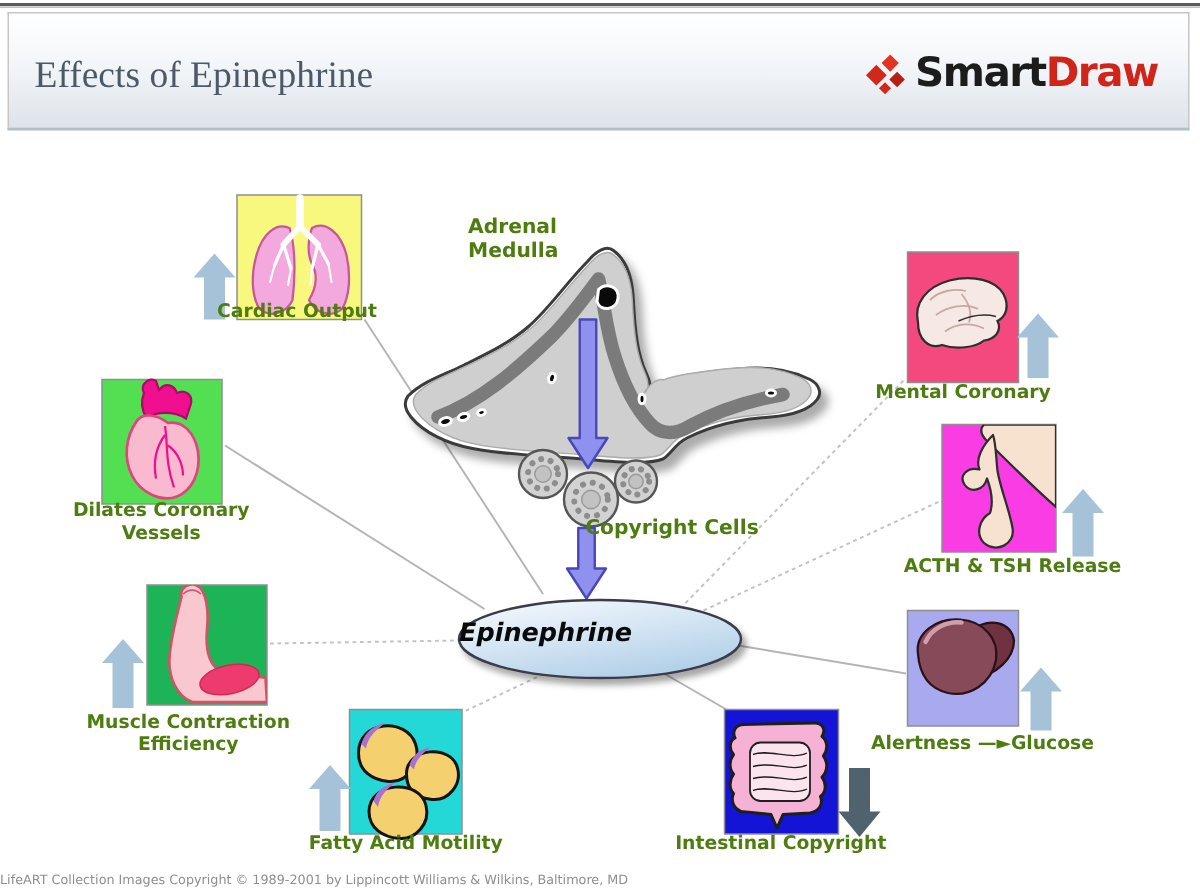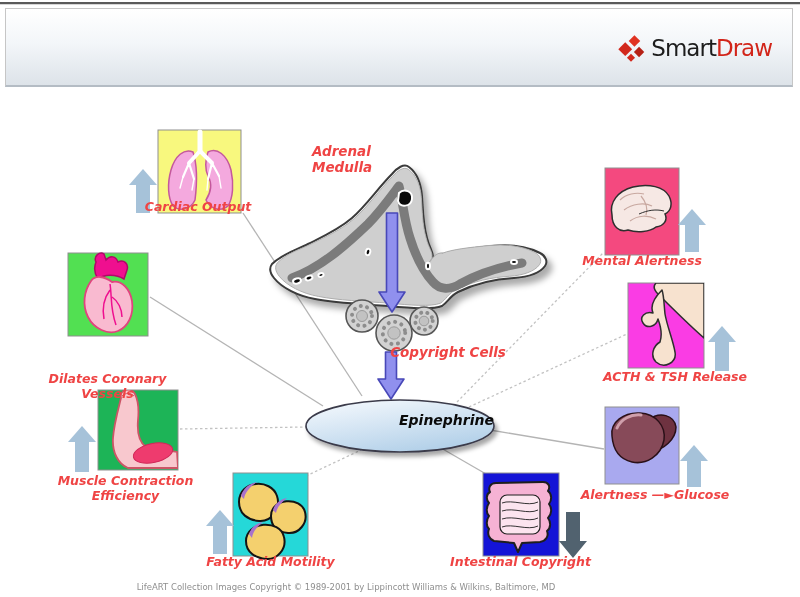--- a/index.html
+++ b/index.html
@@ -7,39 +7,40 @@
        font-family:"DejaVu Sans","Liberation Sans",sans-serif;overflow:hidden;}
   .topline{position:absolute;left:0;top:2px;width:800px;height:2px;background:#5a5a5a;
            border-bottom:1px solid #d6d6d6;}
   .header{position:absolute;left:5px;top:8px;width:786px;height:76px;
           border:1px solid #c6c6c6;border-bottom:2px solid #b4bcc4;
           background:linear-gradient(#ffffff,#f3f6f9 45%,#dde3e9);}
   .title{position:absolute;left:17px;top:28px;
          font-family:"Liberation Serif","DejaVu Serif",serif;
          font-size:25px;color:#4d5966;}
   .logo{position:absolute;right:20px;top:24px;display:flex;align-items:center;gap:5px;}
-  .logo-text{font-size:23px;font-weight:normal;letter-spacing:-1px;}
+  .logo-text{font-size:27px;font-weight:bold;letter-spacing:-1px;}
   .logo-smart{color:#1c1c1c;}
   .logo-draw{color:#d2251a;}
-  .lbl{position:absolute;font-weight:bold;font-size:12.5px;color:#ef4444;
-       text-align:center;line-height:1.18;font-style:italic;}
+  .lbl{position:absolute;font-weight:bold;font-size:12.5px;color:#4d7c0f;
+       text-align:center;line-height:1.18;}
   .lbl-left{text-align:left;font-size:13.5px;}
   .lbl-big{font-size:13.5px;}
-  .epi{position:absolute;left:306px;top:412px;width:188px;text-align:right;
-       font-size:14px;font-weight:bold;font-style:italic;color:#0a0a0a;}
-  .footer{position:absolute;left:0;top:582px;width:692px;text-align:center;
+  .epi{position:absolute;left:306px;top:412px;width:188px;text-align:left;
+       font-size:17px;font-weight:bold;font-style:italic;color:#0a0a0a;}
+  .footer{position:absolute;left:0;top:582px;width:692px;text-align:left;
           font-size:8.5px;color:#8f8f8f;}
   svg.canvas{position:absolute;left:0;top:0;}
 </style>
 </head>
 <body>
 
 <div class="topline"></div>
 
 <div class="header">
+  <div class="title">Effects of Epinephrine</div>
   <div class="logo">
     <svg width="30" height="30" viewBox="0 0 26 26">
       <path d="M8 8 L14 14 L8 20 L2 14 Z" fill="#d2281c"></path>
       <path d="M16 2 L21 7 L16 12 L11 7 Z" fill="#e03322"></path>
       <path d="M20 12 L24.5 16.5 L20 21 L15.5 16.5 Z" fill="#b52015"></path>
       <path d="M13 18 L16.5 21.5 L13 25 L9.5 21.5 Z" fill="#d2281c"></path>
     </svg>
     <span class="logo-text"><span class="logo-smart">Smart</span><span class="logo-draw">Draw</span></span>
   </div>
 </div>
@@ -234,21 +235,21 @@
     <path d="M692,209 L678,225 L685,225 L685,252 L699,252 L699,225 L706,225 Z" fill="#a6c2d9"></path>
     <path d="M566,512 L580,512 L580,541 L587,541 L573,558 L559,541 L566,541 Z" fill="#51626f"></path>
   </g>
 </svg>
 
 <div class="lbl lbl-left" style="left:312px;top:144px;width:82px;">Adrenal Medulla</div>
 <div class="lbl lbl-big" style="left:387px;top:345px;width:122px;">Copyright Cells</div>
 <div class="epi">Epinephrine</div>
 
 <div class="lbl" style="left:118px;top:200px;width:160px;">Cardiac Output</div>
-<div class="lbl" style="left:30px;top:333px;width:155px;margin-top:39px;">Dilates Coronary Vessels</div>
+<div class="lbl" style="left:30px;top:333px;width:155px;">Dilates Coronary Vessels</div>
 <div class="lbl" style="left:43px;top:474px;width:165px;">Muscle Contraction Efficiency</div>
 <div class="lbl" style="left:178px;top:555px;width:185px;">Fatty Acid Motility</div>
 <div class="lbl" style="left:428px;top:555px;width:185px;">Intestinal Copyright</div>
 <div class="lbl" style="left:560px;top:488px;width:190px;">Alertness —►Glucose</div>
 <div class="lbl" style="left:580px;top:370px;width:190px;">ACTH &amp; TSH Release</div>
-<div class="lbl" style="left:558px;top:254px;width:168px;">Mental Alertness</div>
+<div class="lbl" style="left:558px;top:254px;width:168px;">Mental Coronary</div>
 
 <div class="footer">LifeART Collection Images Copyright © 1989-2001 by Lippincott Williams &amp; Wilkins, Baltimore, MD</div>
 
 </body></html>

